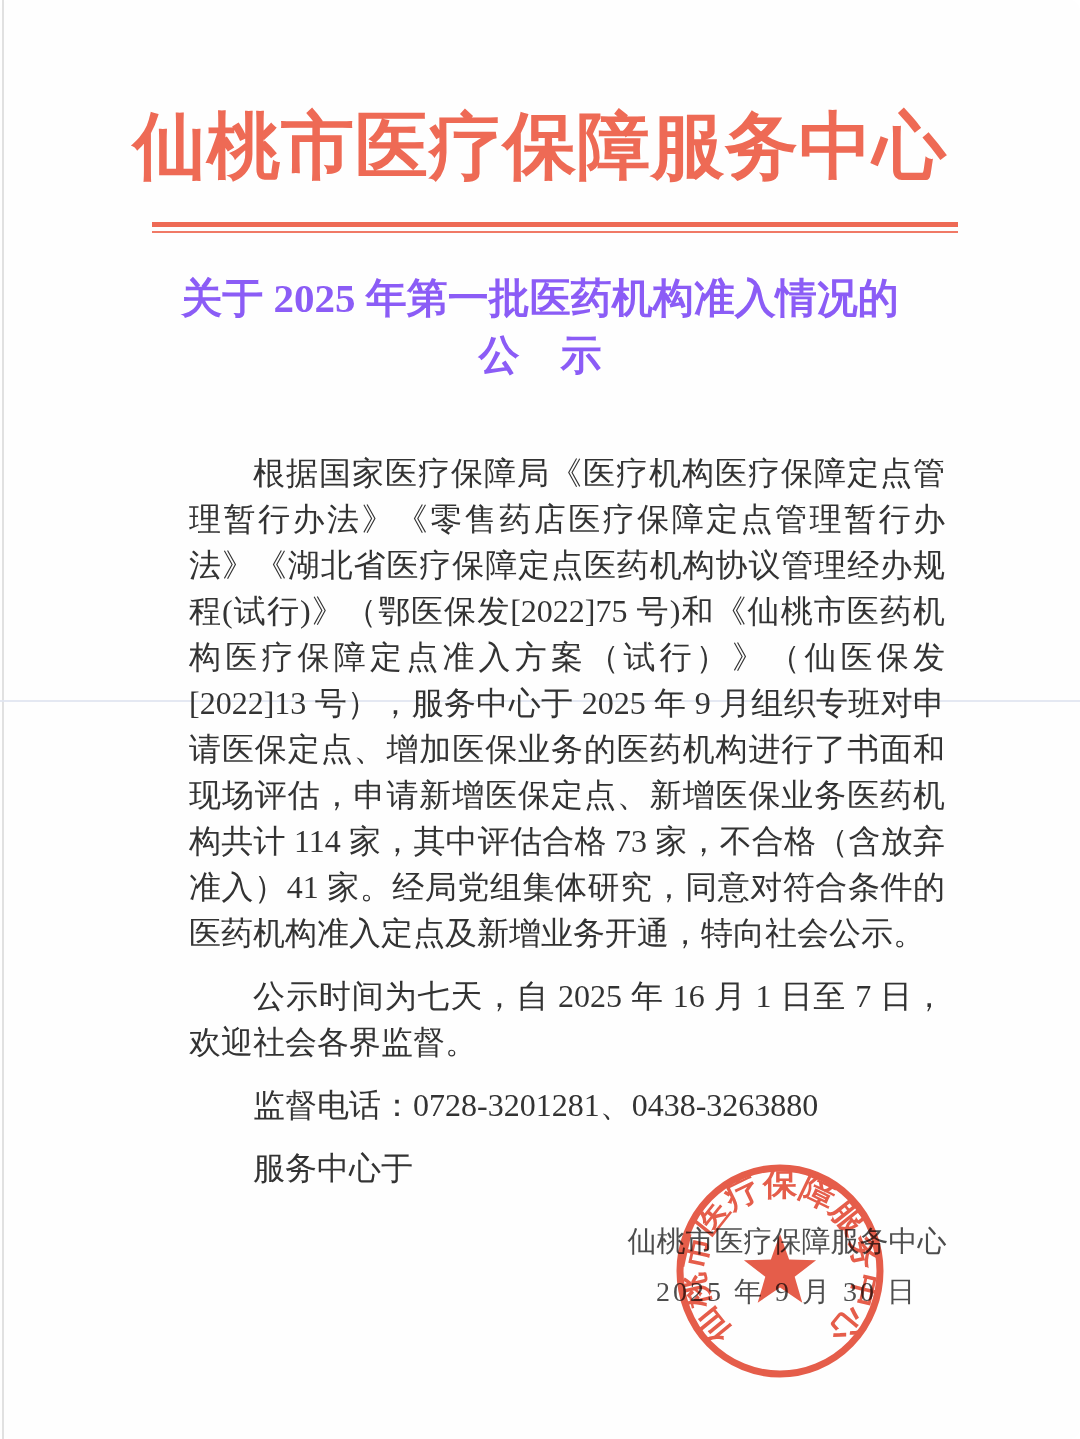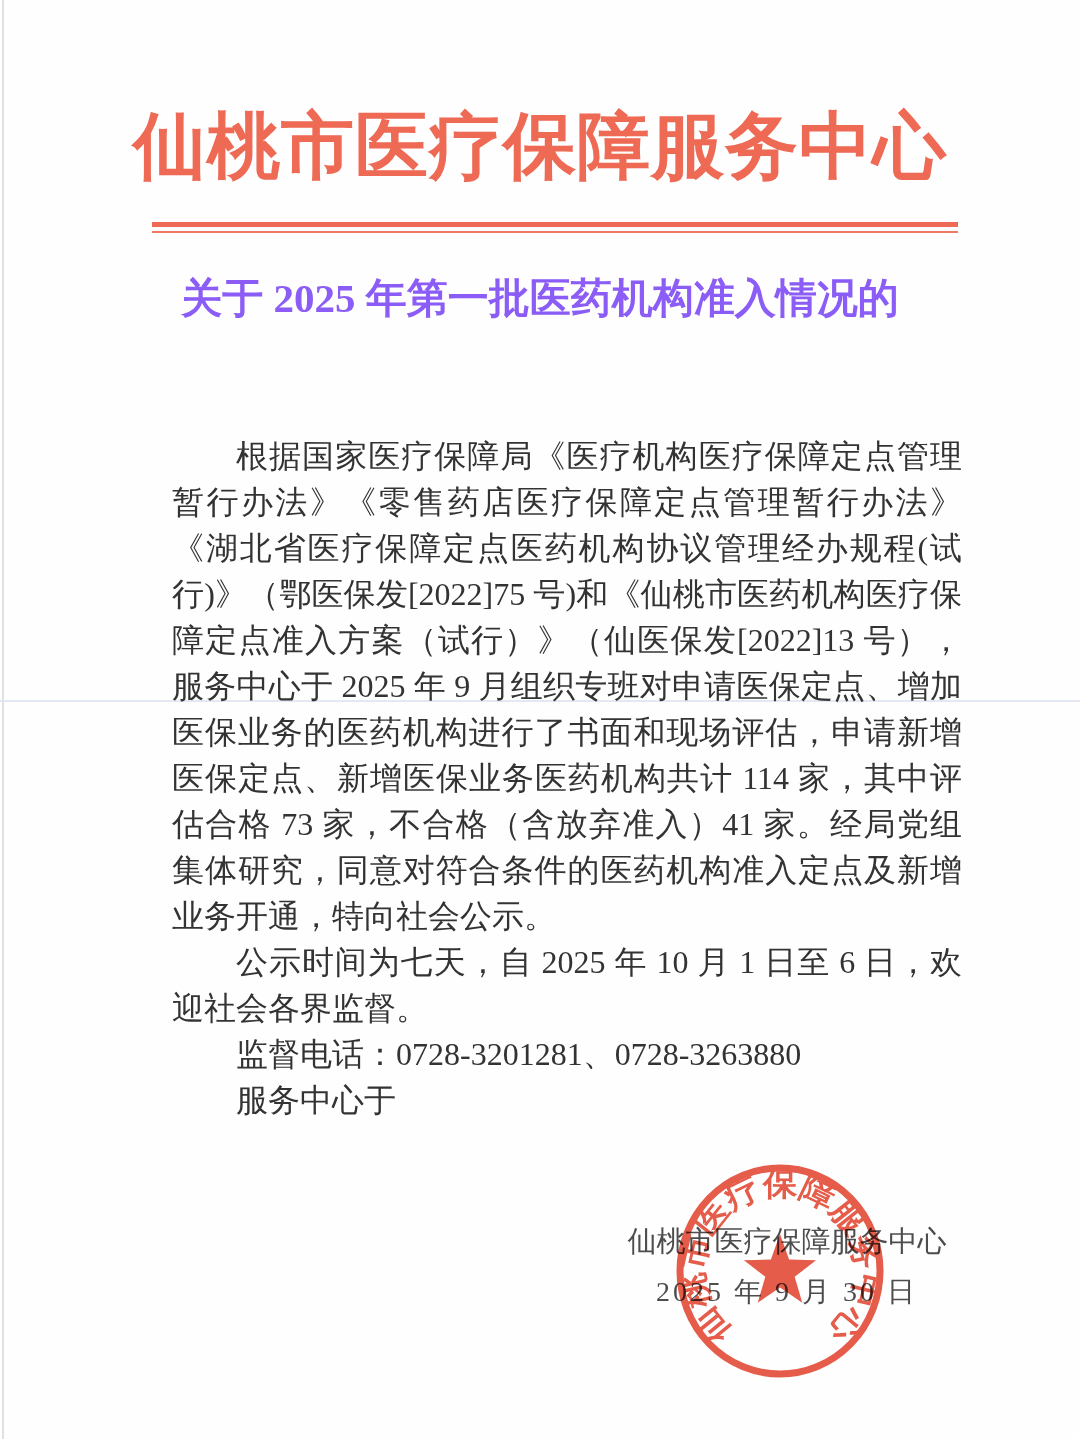--- a/index.html
+++ b/index.html
@@ -34,21 +34,21 @@
     position: absolute; top: 270px; left: 0; width: 100%;
     text-align: center;
     font-size: 41px; font-weight: bold; color: #8b5cf6; line-height: 57px;
   }
 
   .doc-body {
     position: absolute; top: 433px; left: 172px; width: 790px;
     font-size: 32px; line-height: 46px; color: #333333;
     text-align: justify; text-align-last: left;
   }
-  .doc-body p { margin: 0; text-indent: 64px; }
+  .doc-body p { margin: 17px; text-indent: 64px; }
 
   .signature {
     position: absolute; top: 1224px; left: 592px; width: 390px;
     text-align: center; color: #4d4d4d;
   }
   .sig-org  { font-size: 29px; line-height: 34px; }
   .sig-date { font-size: 28px; margin-top: 15px; letter-spacing: 3px; }
 
   .seal {
     position: absolute; left: 671px; top: 1164px; width: 218px; height: 215px;
@@ -71,26 +71,27 @@
 
   <h1 class="letterhead">仙桃市医疗保障服务中心</h1>
 
   <div class="rule">
     <div class="thick"></div>
     <div class="thin"></div>
   </div>
 
   <div class="title">
     <div>关于 2025 年第一批医药机构准入情况的</div>
+    <div>公　示</div>
   </div>
 
   <div class="doc-body">
     <p>根据国家医疗保障局《医疗机构医疗保障定点管理暂行办法》《零售药店医疗保障定点管理暂行办法》《湖北省医疗保障定点医药机构协议管理经办规程(试行)》（鄂医保发[2022]75 号)和《仙桃市医药机构医疗保障定点准入方案（试行）》（仙医保发[2022]13 号），服务中心于 2025 年 9 月组织专班对申请医保定点、增加医保业务的医药机构进行了书面和现场评估，申请新增医保定点、新增医保业务医药机构共计 114 家，其中评估合格 73 家，不合格（含放弃准入）41 家。经局党组集体研究，同意对符合条件的医药机构准入定点及新增业务开通，特向社会公示。</p>
-    <p>公示时间为七天，自 2025 年 10 月 1 日至 6 日，欢迎社会各界监督。</p>
-    <p>监督电话：0728-3201281、0728-3263880</p>
+    <p>公示时间为七天，自 2025 年 16 月 1 日至 7 日，欢迎社会各界监督。</p>
+    <p>监督电话：0728-3201281、0438-3263880</p>
     <p>服务中心于</p>
   </div>
 
   <div class="signature">
     <div class="sig-org">仙桃市医疗保障服务中心</div>
     <div class="sig-date">2025 年 9 月 30 日</div>
   </div>
 
   <div class="seal">
     <svg viewBox="0 0 218 215" width="218" height="215" xmlns="http://www.w3.org/2000/svg">

